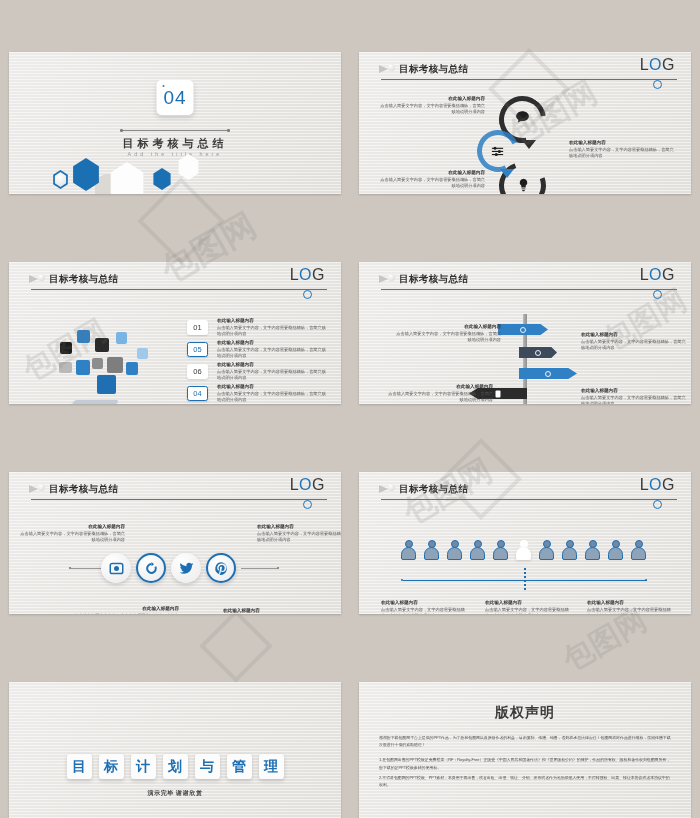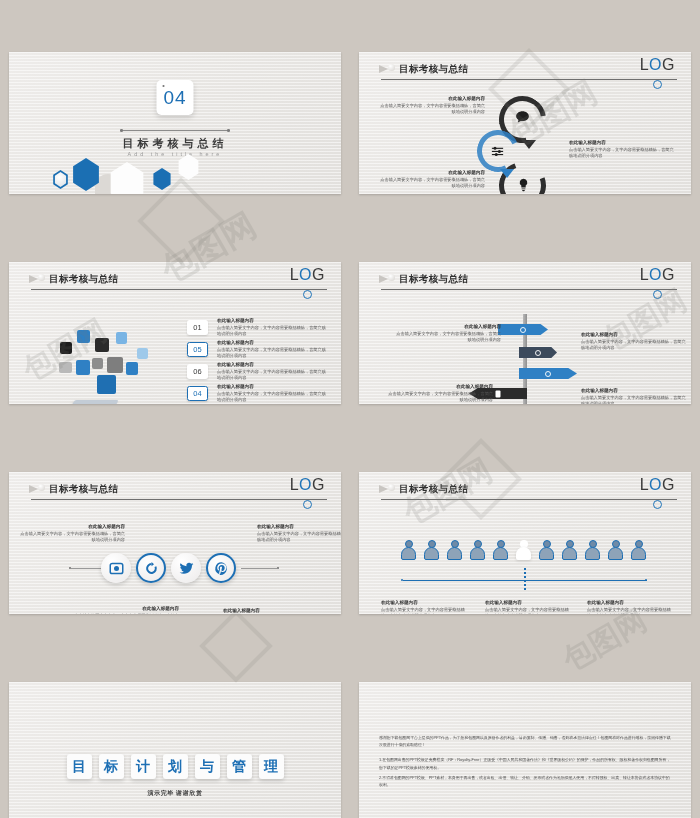--- a/index.html
+++ b/index.html
@@ -539,20 +539,21 @@
           <div class="tile" style="left: 217.5px; top: 72px;">管</div>
           <div class="tile" style="left: 249.5px; top: 72px;">理</div>
         </div>
       <div class="end-sub">演示完毕 谢谢欣赏</div>
 
     </div>
   </div>
 
   <div class="cell">
     <div class="slide">
+      <div class="cr-title">版权声明</div>
       <div class="cr-body">
         <p>感谢您下载包图网平台上提供的PPT作品，为了您和包图网以及原创作者的利益，请勿复制、传播、销售，否则将承担法律责任！包图网将对作品进行维权，按照传播下载次数进行十倍的索取赔偿！</p>
         <div class="cr-gap"></div>
         <p>1.在包图网出售的PPT模板是免费模类（RF：Royalty-Free）正版受《中国人民共和国著作法》和《世界版权公约》的保护，作品的所有权、版权和著作权归包图网所有，您下载的是PPT模板素材的使用权。</p>
         <p>2.不得将包图网的PPT模板、PPT素材，本身用于再出售，或者出租、出借、转让、分销、发布或者作为礼物供他人使用，不得转授权、出卖、转让本协议或者本协议中的权利。</p>
       </div>
 
     </div>
   </div>
 

